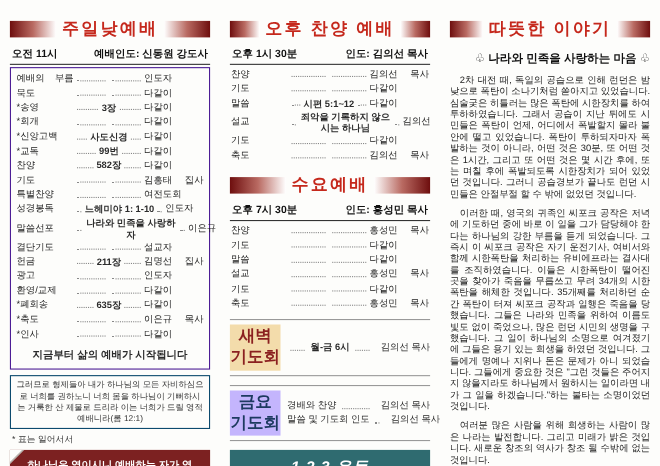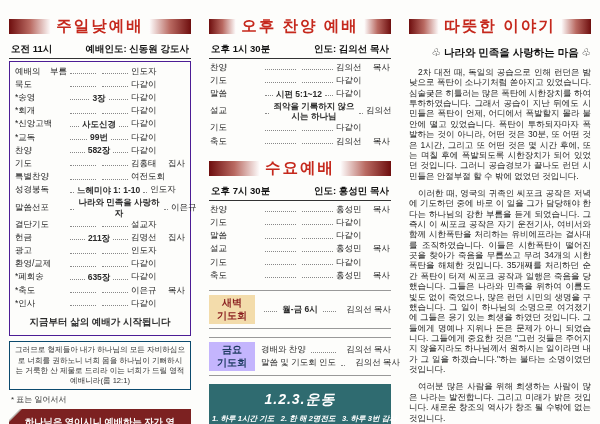--- a/index.html
+++ b/index.html
@@ -55,21 +55,21 @@
     border-top:13px solid #b9b3ae; border-right:13px solid transparent; }
   .fold-white { position:absolute; top:0; left:0; width:0; height:0;
     border-top:11px solid #fdfdfb; border-right:11px solid transparent; }
 
   
   .ptable {
     display:flex; align-items:center;
     border-top:1px solid #999; border-bottom:1px solid #999;
     padding:4px 0; margin-top:8px;
   }
-  .plabel { width:46px; flex:none; text-align:center; font-weight:bold; font-size:10px; line-height:1.25; padding:2px 0; }
+  .plabel { width:46px; flex:none; text-align:center; font-weight:bold; font-size:15px; line-height:1.25; padding:2px 0; }
   .plabel.tan { background:#f3dcab; color:#8b2020; }
   .plabel.blue { background:#c4b5fd; color:#1d3a60; }
   .pbody { flex:1; padding-left:6px; }
   .prow { display:flex; align-items:center; font-size:8.5px; min-height:13px; }
   .pmid { flex:none; font-weight:bold; padding:0 2px; }
   .ptext { flex:none; padding-right:2px; }
   .pwho { flex:none; width:52px; text-align:right; }
 
   
   .teal {

